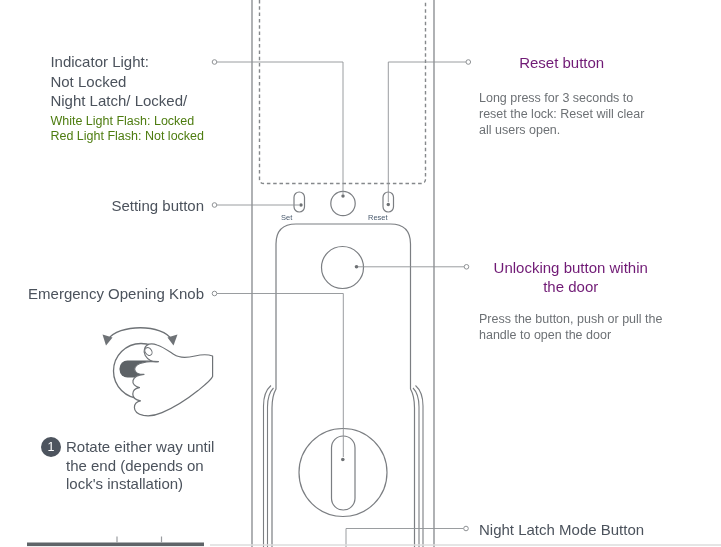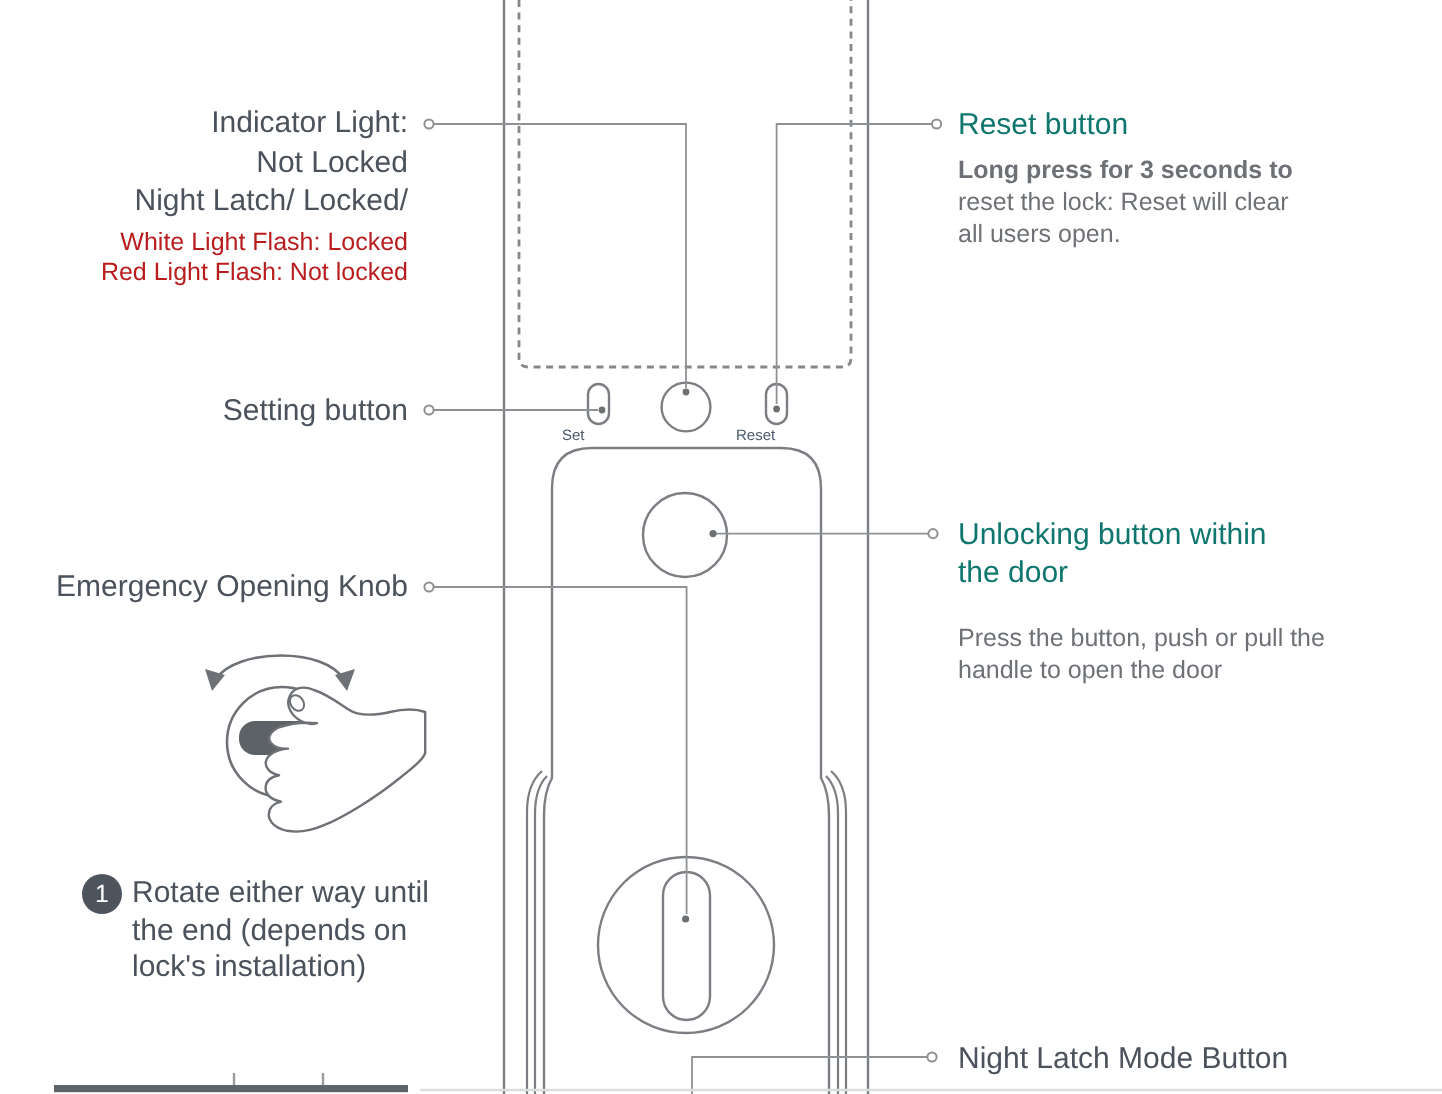--- a/index.html
+++ b/index.html
@@ -3,24 +3,24 @@
 <meta charset="utf-8">
 <style>
   html,body{margin:0;padding:0;background:#ffffff;}
   #stage{
     position:relative;width:721px;height:547px;overflow:hidden;background:#ffffff;
     font-family:"Liberation Sans",sans-serif;
   }
   #art{position:absolute;left:0;top:0;}
   .lbl{position:absolute;white-space:nowrap;}
   .heading{font-size:15px;line-height:19.5px;color:#4b525c;}
-  .heading-tight{font-size:15px;line-height:19px;color:#0f766e;}
+  .heading-tight{font-size:15px;line-height:19px;color:#701a75;text-align:center;}
   .sub{font-size:12.5px;line-height:15.5px;color:#6d7175;}
-  .sub-dark{font-size:12.5px;line-height:15.5px;color:#b91c1c;margin-left:45px;}
-  .right{text-align:right;}
+  .sub-dark{font-size:12.5px;line-height:15.5px;color:#4d7c0f;}
+  .right{text-align:left;}
   .line{display:block;}
   .tiny{position:absolute;font-size:7.5px;color:#4a5b6e;width:40px;text-align:left;}
   .step-badge{
     position:absolute;left:41px;top:437px;width:20px;height:20px;border-radius:50%;
     background:#4d545e;color:#ffffff;font-size:12.5px;line-height:20px;text-align:center;
   }
   .rotate-text{left:66px;top:438px;font-size:15px;line-height:18.6px;color:#4b525c;}
 </style>
 </head>
 <body>
@@ -125,21 +125,21 @@
   <div class="lbl right" style="right:517px;top:52px;">
     <span class="line heading">Indicator Light:</span>
     <span class="line heading">Not Locked</span>
     <span class="line heading">Night Latch/ Locked/</span>
     <span class="line sub-dark" style="margin-top:3px;">White Light Flash: Locked</span>
     <span class="line sub-dark">Red Light Flash: Not locked</span>
   </div>
 
   <div class="lbl" style="left:479px;top:52.5px;">
     <span class="line heading-tight">Reset button</span>
-    <span class="line sub" style="margin-top:5px;line-height:16px;font-weight:bold;">Long press for 3 seconds to</span>
+    <span class="line sub" style="margin-top:18px;line-height:16px;">Long press for 3 seconds to</span>
     <span class="line sub" style="line-height:16px;">reset the lock: Reset will clear</span>
     <span class="line sub" style="line-height:16px;">all users open.</span>
   </div>
 
   <div class="lbl right heading" style="right:517px;top:196px;">
     <span>Setting button</span>
   </div>
 
   <div class="lbl right heading" style="right:517px;top:284px;">
     <span>Emergency Opening Knob</span>

